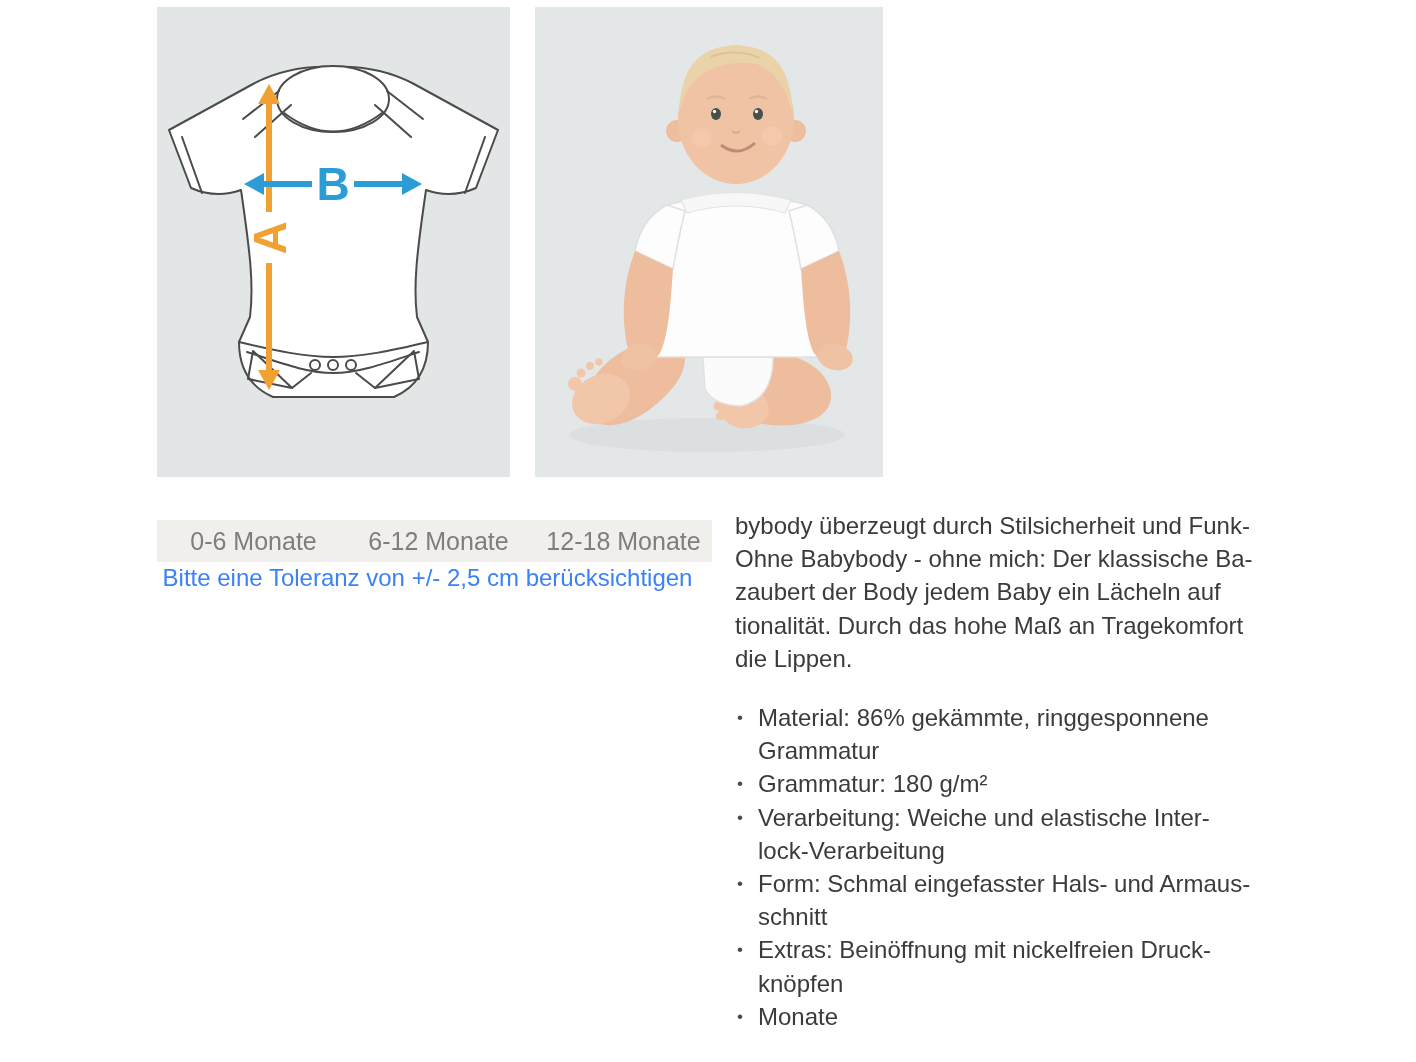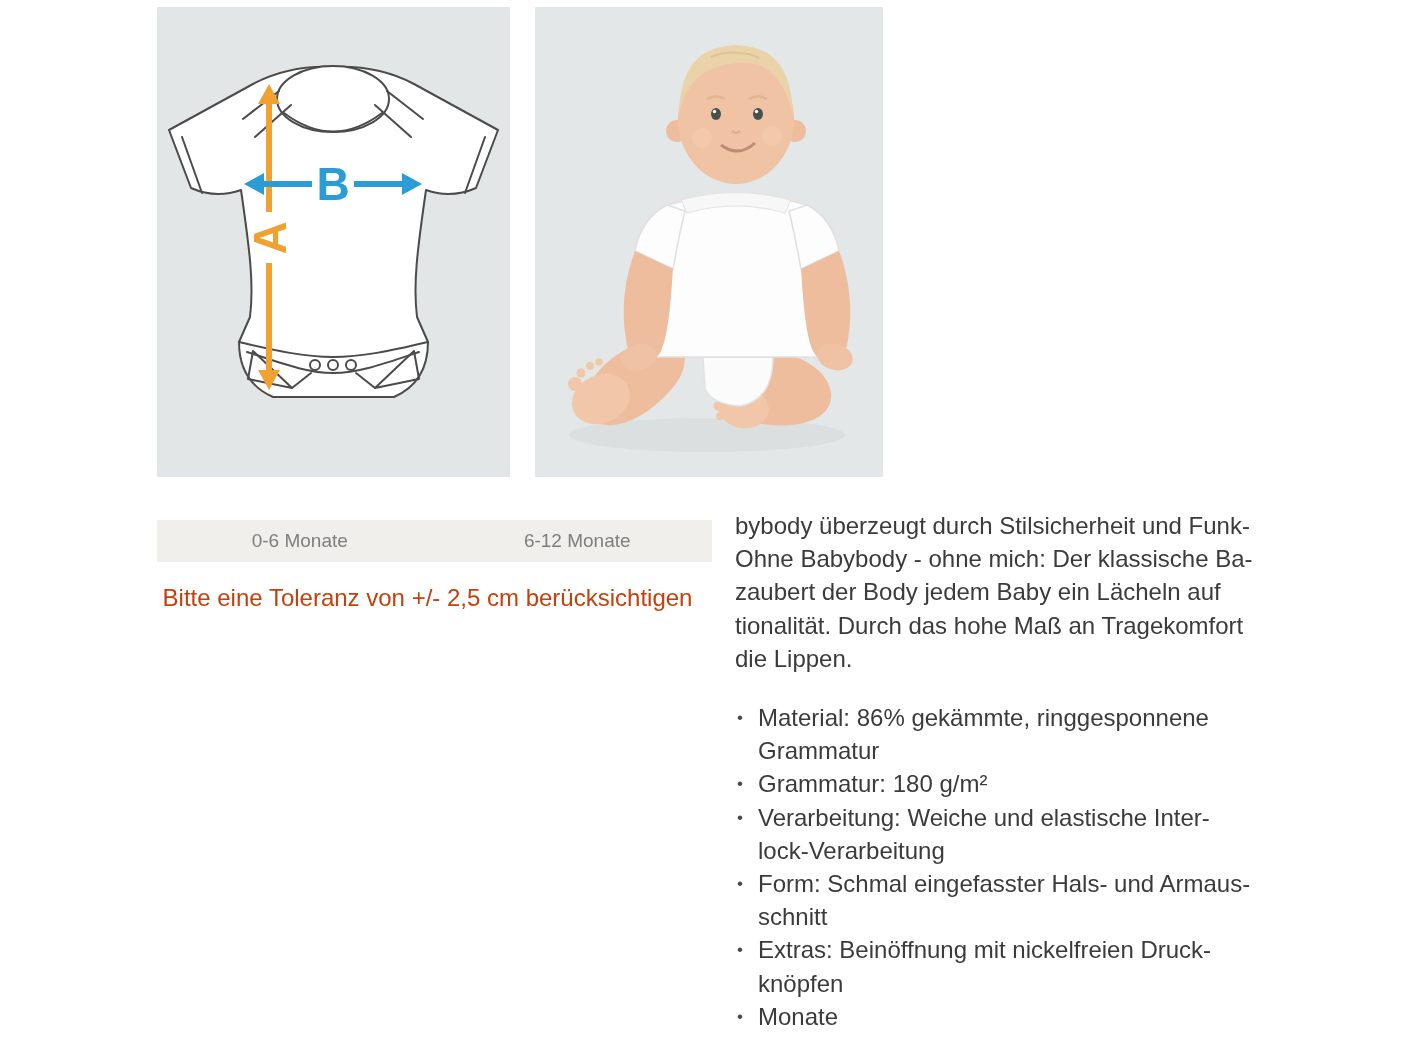--- a/index.html
+++ b/index.html
@@ -12,25 +12,25 @@
   .panel-diagram { left:157px; width:353px; background:#e3e6e6; }
   .panel-photo   { left:535px; width:348px; background:#e4e7e7; }
   .panel svg { display:block; width:100%; height:100%; }
 
   .size-row {
     position:absolute; left:157px; top:520px; width:555px; height:42px;
     background:#f0efeb; display:flex; align-items:stretch;
   }
   .size-cell {
     flex:1; display:flex; align-items:center; justify-content:center;
-    font-size:19px; color:#7e7e7e;padding-left:8px;
+    font-size:25px; color:#7e7e7e;padding-left:8px;
   }
   .tolerance {
-    position:absolute; left:140px; top:584px; width:575px;
-    text-align:center; font-size:24px; color:#c2410c;
+    position:absolute; left:140px; top:564px; width:575px;
+    text-align:center; font-size:24px; color:#3b82f6;
   }
   .right-col {
     position:absolute; left:735px; top:509px; width:568px;
     font-size:24px; line-height:33.2px; color:#3b3b3b;
   }
   .para span { display:block; white-space:pre-wrap; }
   .bullets { margin-top:26px; }
   .bullet { display:flex; }
   .bullet .dot {
     flex:0 0 23px; width:23px; padding-left:2px;
@@ -136,20 +136,21 @@
       <path d="M 186,138 Q 203,151 220,136" stroke="#c08a77" stroke-width="3" fill="none"></path>
       <circle cx="167" cy="131" r="10" fill="#f5cbae" opacity="0.75"></circle>
       <circle cx="237" cy="129" r="10" fill="#f5cbae" opacity="0.75"></circle>
     </g>
   </svg>
 </div>
 
 <div class="size-row">
   <div class="size-cell">0-6 Monate</div>
   <div class="size-cell">6-12 Monate</div>
+  <div class="size-cell">12-18 Monate</div>
 </div>
 
 <div class="tolerance">Bitte eine Toleranz von +/- 2,5 cm berücksichtigen</div>
 
 <div class="right-col">
   <div class="para">
     <span>bybody überzeugt durch Stilsicherheit und Funk-</span>
     <span>Ohne Babybody - ohne mich: Der klassische Ba-</span>
     <span>zaubert der Body jedem Baby ein Lächeln auf</span>
     <span>tionalität. Durch das hohe Maß an Tragekomfort</span>

